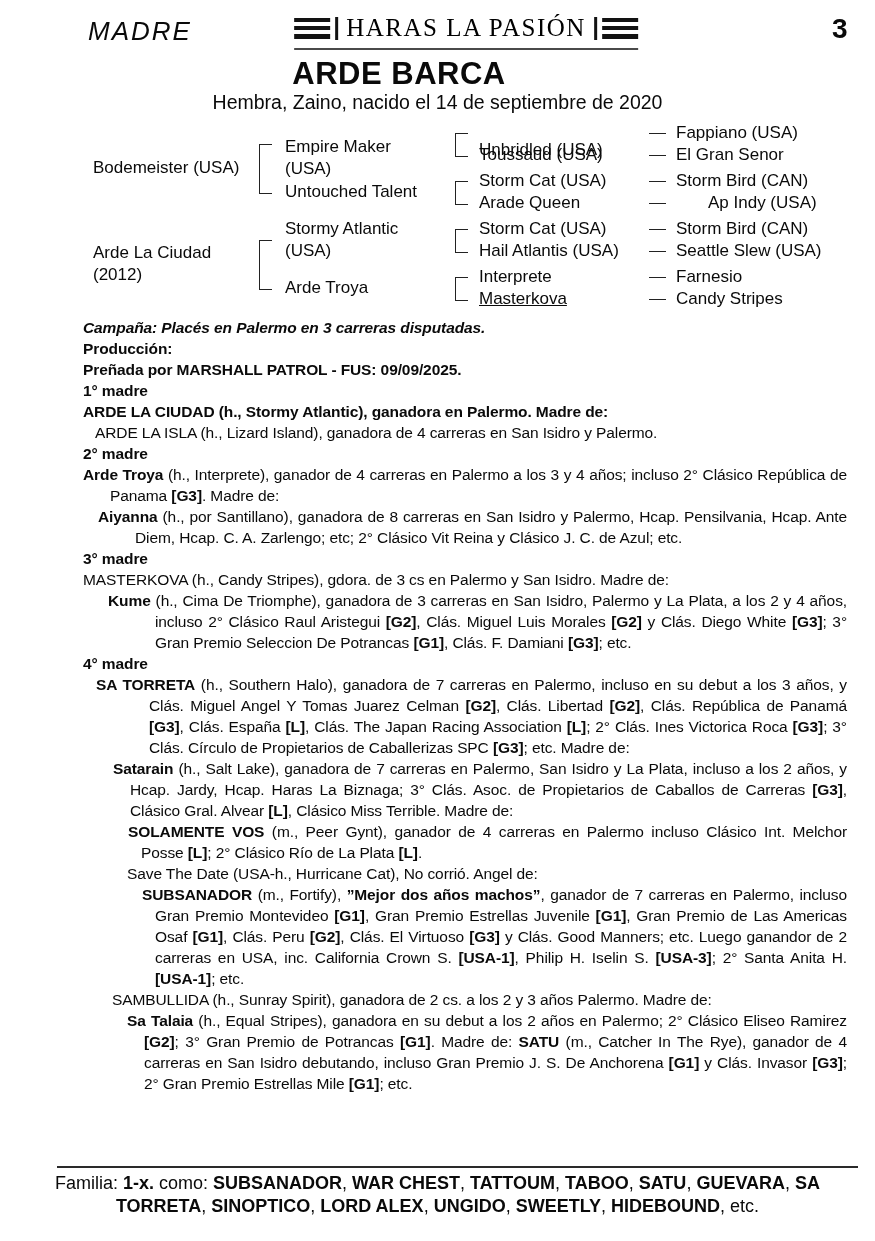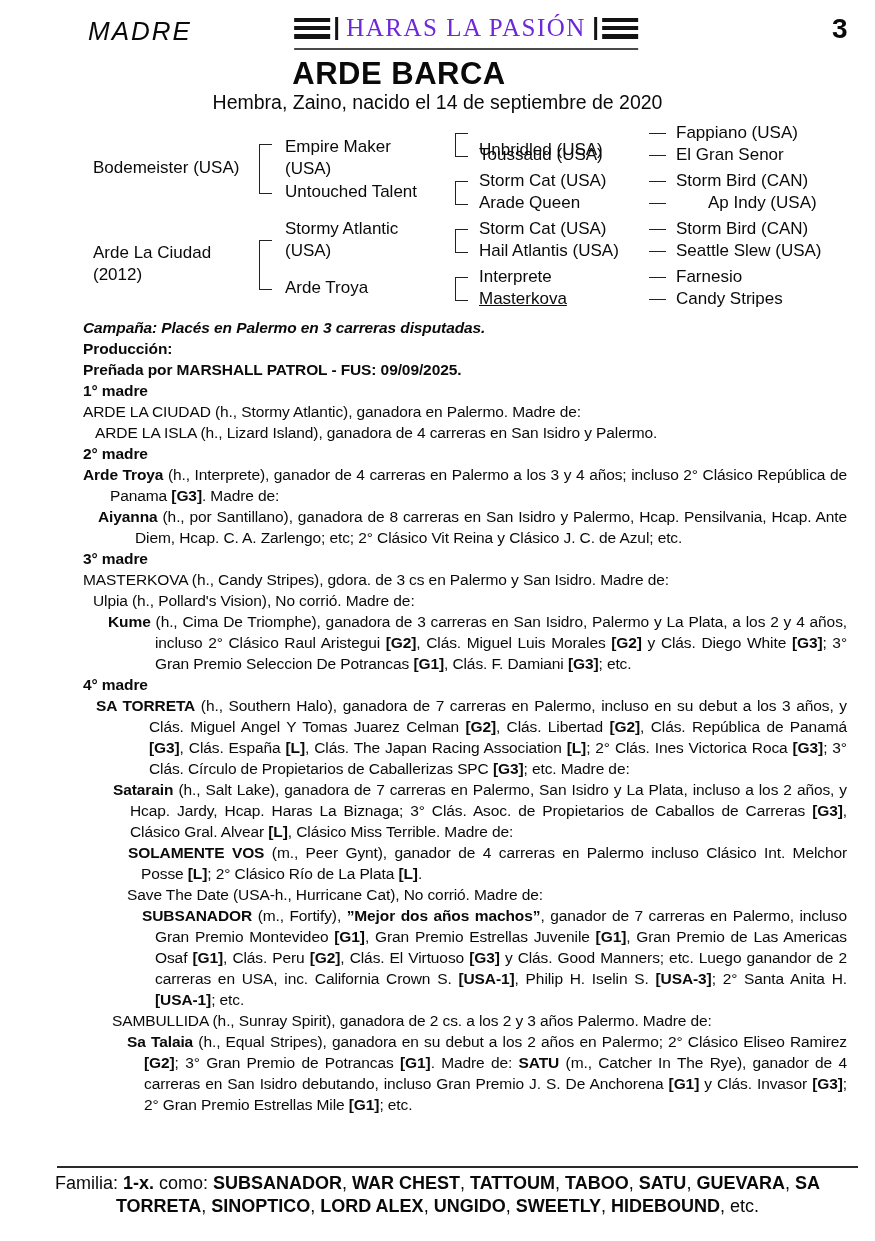--- a/index.html
+++ b/index.html
@@ -9,21 +9,21 @@
     margin:0 auto;
   }
   
   #madre-label{position:absolute;left:88px;top:16px;font-size:26px;font-style:italic;letter-spacing:2px;}
   #page-number{position:absolute;left:832px;top:13px;font-size:28px;font-weight:bold;}
   #logo{position:absolute;left:466px;top:14px;transform:translateX(-50%);
         display:flex;align-items:center;gap:5px;border-bottom:2.5px solid #4a4a4a;padding-bottom:6px;}
   .stripes{display:flex;flex-direction:column;justify-content:space-between;width:36px;height:21px;}
   .stripes i{display:block;height:4.5px;background:#121212;}
   .vbar{width:3px;height:23px;background:#121212;}
-  #logo-text{font-family:"Liberation Serif",serif;font-size:25px;letter-spacing:1.5px;color:#6d28d9;white-space:nowrap;padding:0 3px;}
+  #logo-text{font-family:"Liberation Serif",serif;font-size:25px;letter-spacing:1.5px;color:#000000;white-space:nowrap;padding:0 3px;}
   
   #title{position:absolute;left:0;top:56px;width:798px;text-align:center;font-size:31px;font-weight:bold;letter-spacing:.5px;}
   #subtitle{position:absolute;left:0;top:91px;width:875px;text-align:center;font-size:19.5px;}
   
   #pedigree{position:absolute;left:0;top:121px;width:875px;height:198px;font-size:17px;}
   .ped-name{position:absolute;line-height:22px;white-space:normal;}
   .ped-bracket{position:absolute;width:12px;border-left:1.5px solid #222;border-top:1.5px solid #222;border-bottom:1.5px solid #222;}
   .ped-dash{position:absolute;width:17px;border-top:1.5px solid #222;}
   
   #paragraphs{position:absolute;left:83px;top:317px;width:764px;font-size:15.5px;line-height:21px;letter-spacing:-0.1px;}
@@ -102,34 +102,33 @@
       <div class="ped-dash" style="left: 649px; top: 130px;"></div>
       <div class="ped-dash" style="left: 649px; top: 156px;"></div>
       <div class="ped-dash" style="left: 649px; top: 178px;"></div>
     </div>
 
   <div id="paragraphs">
       <p class="bold-italic" style="padding-left: 0px; text-indent: 0px;"><span>Campaña: Placés en Palermo en 3 carreras disputadas.</span></p>
       <p class="bold-line" style="padding-left: 0px; text-indent: 0px;"><span>Producción:</span></p>
       <p class="bold-line" style="padding-left: 0px; text-indent: 0px;"><span>Preñada por MARSHALL PATROL - FUS: 09/09/2025.</span></p>
       <p class="heading" style="padding-left: 0px; text-indent: 0px;"><span>1° madre</span></p>
-      <p class="" style="padding-left: 0px; text-indent: 0px;"><span>ARDE LA CIUDAD (h., Stormy Atlantic), ganadora en Palermo. Madre de:</span></p>
+      <p class="" style="padding-left: 0px; text-indent: 0px; font-weight: bold;"><span>ARDE LA CIUDAD (h., Stormy Atlantic), ganadora en Palermo. Madre de:</span></p>
       <p class="" style="padding-left: 12px; text-indent: 0px;"><span>ARDE LA ISLA (h., Lizard Island), ganadora de 4 carreras en San Isidro y Palermo.</span></p>
       <p class="heading" style="padding-left: 0px; text-indent: 0px;"><span>2° madre</span></p>
       <p class="" style="padding-left: 27px; text-indent: -27px;"><span class="b">Arde Troya</span><span> (h., Interprete), ganador de 4 carreras en Palermo a los 3 y 4 años; incluso 2° Clásico República de Panama </span><span class="b">[G3]</span><span>. Madre de:</span></p>
       <p class="" style="padding-left: 52px; text-indent: -37px;"><span class="b">Aiyanna</span><span> (h., por Santillano), ganadora de 8 carreras en San Isidro y Palermo, Hcap. Pensilvania, Hcap. Ante Diem, Hcap. C. A. Zarlengo; etc; 2° Clásico Vit Reina y Clásico J. C. de Azul; etc.</span></p>
       <p class="heading" style="padding-left: 0px; text-indent: 0px;"><span>3° madre</span></p>
       <p class="" style="padding-left: 0px; text-indent: 0px;"><span>MASTERKOVA (h., Candy Stripes), gdora. de 3 cs en Palermo y San Isidro. Madre de:</span></p>
-      <p class="" style="padding-left: 10px; text-indent: 0px;"><span>Ulpia (h., Pollard's Vision), No corrió. Madre de:</span></p>
       <p class="" style="padding-left: 72px; text-indent: -47px;"><span class="b">Kume</span><span> (h., Cima De Triomphe), ganadora de 3 carreras en San Isidro, Palermo y La Plata, a los 2 y 4 años, incluso 2° Clásico Raul Aristegui </span><span class="b">[G2]</span><span>, Clás. Miguel Luis Morales </span><span class="b">[G2]</span><span> y Clás. Diego White </span><span class="b">[G3]</span><span>; 3° Gran Premio Seleccion De Potrancas </span><span class="b">[G1]</span><span>, Clás. F. Damiani </span><span class="b">[G3]</span><span>; etc.</span></p>
       <p class="heading" style="padding-left: 0px; text-indent: 0px;"><span>4° madre</span></p>
       <p class="" style="padding-left: 66px; text-indent: -53px;"><span class="b">SA TORRETA</span><span> (h., Southern Halo), ganadora de 7 carreras en Palermo, incluso en su debut a los 3 años, y Clás. Miguel Angel Y Tomas Juarez Celman </span><span class="b">[G2]</span><span>, Clás. Libertad </span><span class="b">[G2]</span><span>, Clás. República de Panamá </span><span class="b">[G3]</span><span>, Clás. España </span><span class="b">[L]</span><span>, Clás. The Japan Racing Association </span><span class="b">[L]</span><span>; 2° Clás. Ines Victorica Roca </span><span class="b">[G3]</span><span>; 3° Clás. Círculo de Propietarios de Caballerizas SPC </span><span class="b">[G3]</span><span>; etc. Madre de:</span></p>
       <p class="" style="padding-left: 47px; text-indent: -17px;"><span class="b">Satarain</span><span> (h., Salt Lake), ganadora de 7 carreras en Palermo, San Isidro y La Plata, incluso a los 2 años, y Hcap. Jardy, Hcap. Haras La Biznaga; 3° Clás. Asoc. de Propietarios de Caballos de Carreras </span><span class="b">[G3]</span><span>, Clásico Gral. Alvear </span><span class="b">[L]</span><span>, Clásico Miss Terrible. Madre de:</span></p>
       <p class="" style="padding-left: 58px; text-indent: -13px;"><span class="b">SOLAMENTE VOS</span><span> (m., Peer Gynt), ganador de 4 carreras en Palermo incluso Clásico Int. Melchor Posse </span><span class="b">[L]</span><span>; 2° Clásico Río de La Plata </span><span class="b">[L]</span><span>.</span></p>
-      <p class="" style="padding-left: 44px; text-indent: 0px;"><span>Save The Date (USA-h., Hurricane Cat), No corrió. Madre de:</span></p>
+      <p class="" style="padding-left: 44px; text-indent: 0px;"><span>Save The Date (USA-h., Hurricane Cat), No corrió. Angel de:</span></p>
       <p class="" style="padding-left: 72px; text-indent: -13px;"><span class="b">SUBSANADOR</span><span> (m., Fortify), </span><span class="b">”Mejor dos años machos”</span><span>, ganador de 7 carreras en Palermo, incluso Gran Premio Montevideo </span><span class="b">[G1]</span><span>, Gran Premio Estrellas Juvenile </span><span class="b">[G1]</span><span>, Gran Premio de Las Americas Osaf </span><span class="b">[G1]</span><span>, Clás. Peru </span><span class="b">[G2]</span><span>, Clás. El Virtuoso </span><span class="b">[G3]</span><span> y Clás. Good Manners; etc. Luego ganandor de 2 carreras en USA, inc. California Crown S. </span><span class="b">[USA-1]</span><span>, Philip H. Iselin S. </span><span class="b">[USA-3]</span><span>; 2° Santa Anita H. </span><span class="b">[USA-1]</span><span>; etc.</span></p>
       <p class="" style="padding-left: 29px; text-indent: 0px;"><span>SAMBULLIDA (h., Sunray Spirit), ganadora de 2 cs. a los 2 y 3 años Palermo. Madre de:</span></p>
       <p class="" style="padding-left: 61px; text-indent: -17px;"><span class="b">Sa Talaia</span><span> (h., Equal Stripes), ganadora en su debut a los 2 años en Palermo; 2° Clásico Eliseo Ramirez </span><span class="b">[G2]</span><span>; 3° Gran Premio de Potrancas </span><span class="b">[G1]</span><span>. Madre de: </span><span class="b">SATU</span><span> (m., Catcher In The Rye), ganador de 4 carreras en San Isidro debutando, incluso Gran Premio J. S. De Anchorena </span><span class="b">[G1]</span><span> y Clás. Invasor </span><span class="b">[G3]</span><span>; 2° Gran Premio Estrellas Mile </span><span class="b">[G1]</span><span>; etc.</span></p>
     </div>
 
   <div id="footer">
     <div id="footer-rule"></div>
     <p id="footer-text"><span>Familia: </span><span class="b">1-x.</span><span> como: </span><span class="b">SUBSANADOR</span><span>, </span><span class="b">WAR CHEST</span><span>, </span><span class="b">TATTOUM</span><span>, </span><span class="b">TABOO</span><span>, </span><span class="b">SATU</span><span>, </span><span class="b">GUEVARA</span><span>, </span><span class="b">SA TORRETA</span><span>, </span><span class="b">SINOPTICO</span><span>, </span><span class="b">LORD ALEX</span><span>, </span><span class="b">UNGIDO</span><span>, </span><span class="b">SWEETLY</span><span>, </span><span class="b">HIDEBOUND</span><span>, etc.</span></p>
   </div>
 

